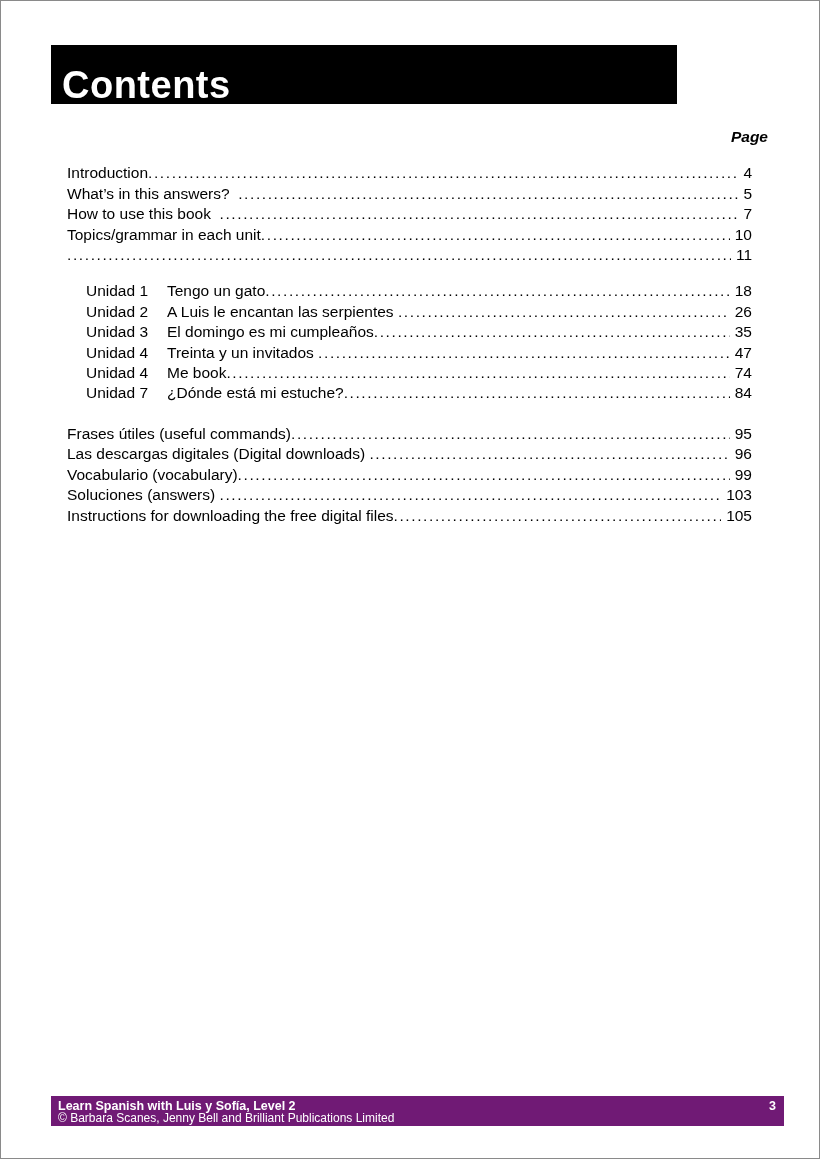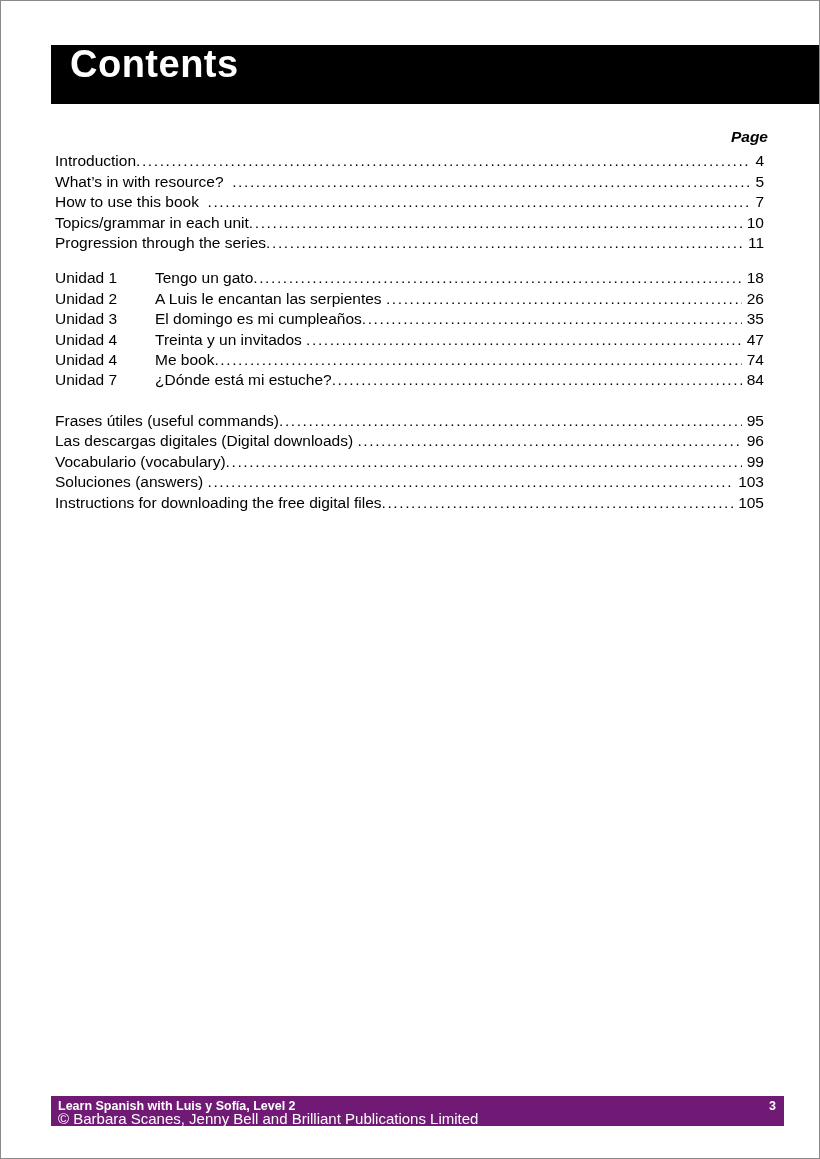--- a/index.html
+++ b/index.html
@@ -15,27 +15,26 @@
     height: 1159px;
     background: #ffffff;
     box-sizing: border-box;
     border: 1px solid #8a8a8a;
     overflow: hidden;
   }
   .header-bar {
     position: absolute;
     top: 44px;
     left: 50px;
-    width: 768px;
+    width: 626px;
     height: 59px;
     background: #000000;
     display: flex;
-    align-items: flex-start;
-    box-sizing: border-box;
-    padding-left: 8px;
+    align-items: flex-end;
+    box-sizing: border-box;
   }
   .header-bar .title {
     color: #ffffff;
     font-size: 38px;
     font-weight: bold;
     padding-left: 11px;
     letter-spacing: 0.5px;
     line-height: 1;
   }
   .toc {
@@ -47,32 +46,33 @@
     box-sizing: border-box;
     font-size: 15.5px;
     line-height: 20.4px;
   }
   .page-col-label {
     text-align: right;
     font-style: italic;
     font-weight: bold;
     margin-bottom: 1px;
   }
-  .toc-section { margin: 4px; }
+  .toc-section { margin: 16px; }
   .toc-section.units { margin-top: 15px; }
   .toc-section.back { margin-top: 20px; }
   .toc-row {
     display: flex;
     align-items: baseline;
     width: 100%;
   }
   .toc-label {
     width: 100px;
     flex: 0 0 100px;
     white-space: pre;
+    text-align: center;
   }
   .toc-title {
     white-space: pre;
     flex: 0 0 auto;
   }
   .toc-leader {
     flex: 1 1 auto;
     overflow: hidden;
     height: 20.4px;
   }
@@ -99,21 +99,21 @@
     justify-content: space-between;
     padding: 3px 8px 0 7px;
   }
   .footer-left { display: flex; flex-direction: column; }
   .footer-title {
     font-size: 12.5px;
     font-weight: bold;
     line-height: 14px;
   }
   .footer-copy {
-    font-size: 15px;
+    font-size: 12px;
     line-height: 11px;
   }
   .footer-page {
     font-size: 12.5px;
     font-weight: bold;
     line-height: 14px;
   }
 </style>
 </head>
 <body>
@@ -127,36 +127,35 @@
   <div class="toc">
     <div class="page-col-label">Page</div>
 
     <div class="toc-section front">
       <div class="toc-row">
         <span class="toc-title">Introduction</span>
         <span class="toc-leader"></span>
         <span class="toc-page">4</span>
       </div>
       <div class="toc-row">
-        <span class="toc-title">What’s in with resource?  </span>
+        <span class="toc-title">What’s in this answers?  </span>
         <span class="toc-leader"></span>
         <span class="toc-page">5</span>
       </div>
       <div class="toc-row">
         <span class="toc-title">How to use this book  </span>
         <span class="toc-leader"></span>
         <span class="toc-page">7</span>
       </div>
       <div class="toc-row">
         <span class="toc-title">Topics/grammar in each unit</span>
         <span class="toc-leader"></span>
         <span class="toc-page">10</span>
       </div>
       <div class="toc-row">
-        <span class="toc-title">Progression through the series</span>
         <span class="toc-leader"></span>
         <span class="toc-page">11</span>
       </div>
     </div>
 
     <div class="toc-section units">
       <div class="toc-row">
         <span class="toc-label">Unidad 1</span>
         <span class="toc-title">Tengo un gato</span>
         <span class="toc-leader"></span>

